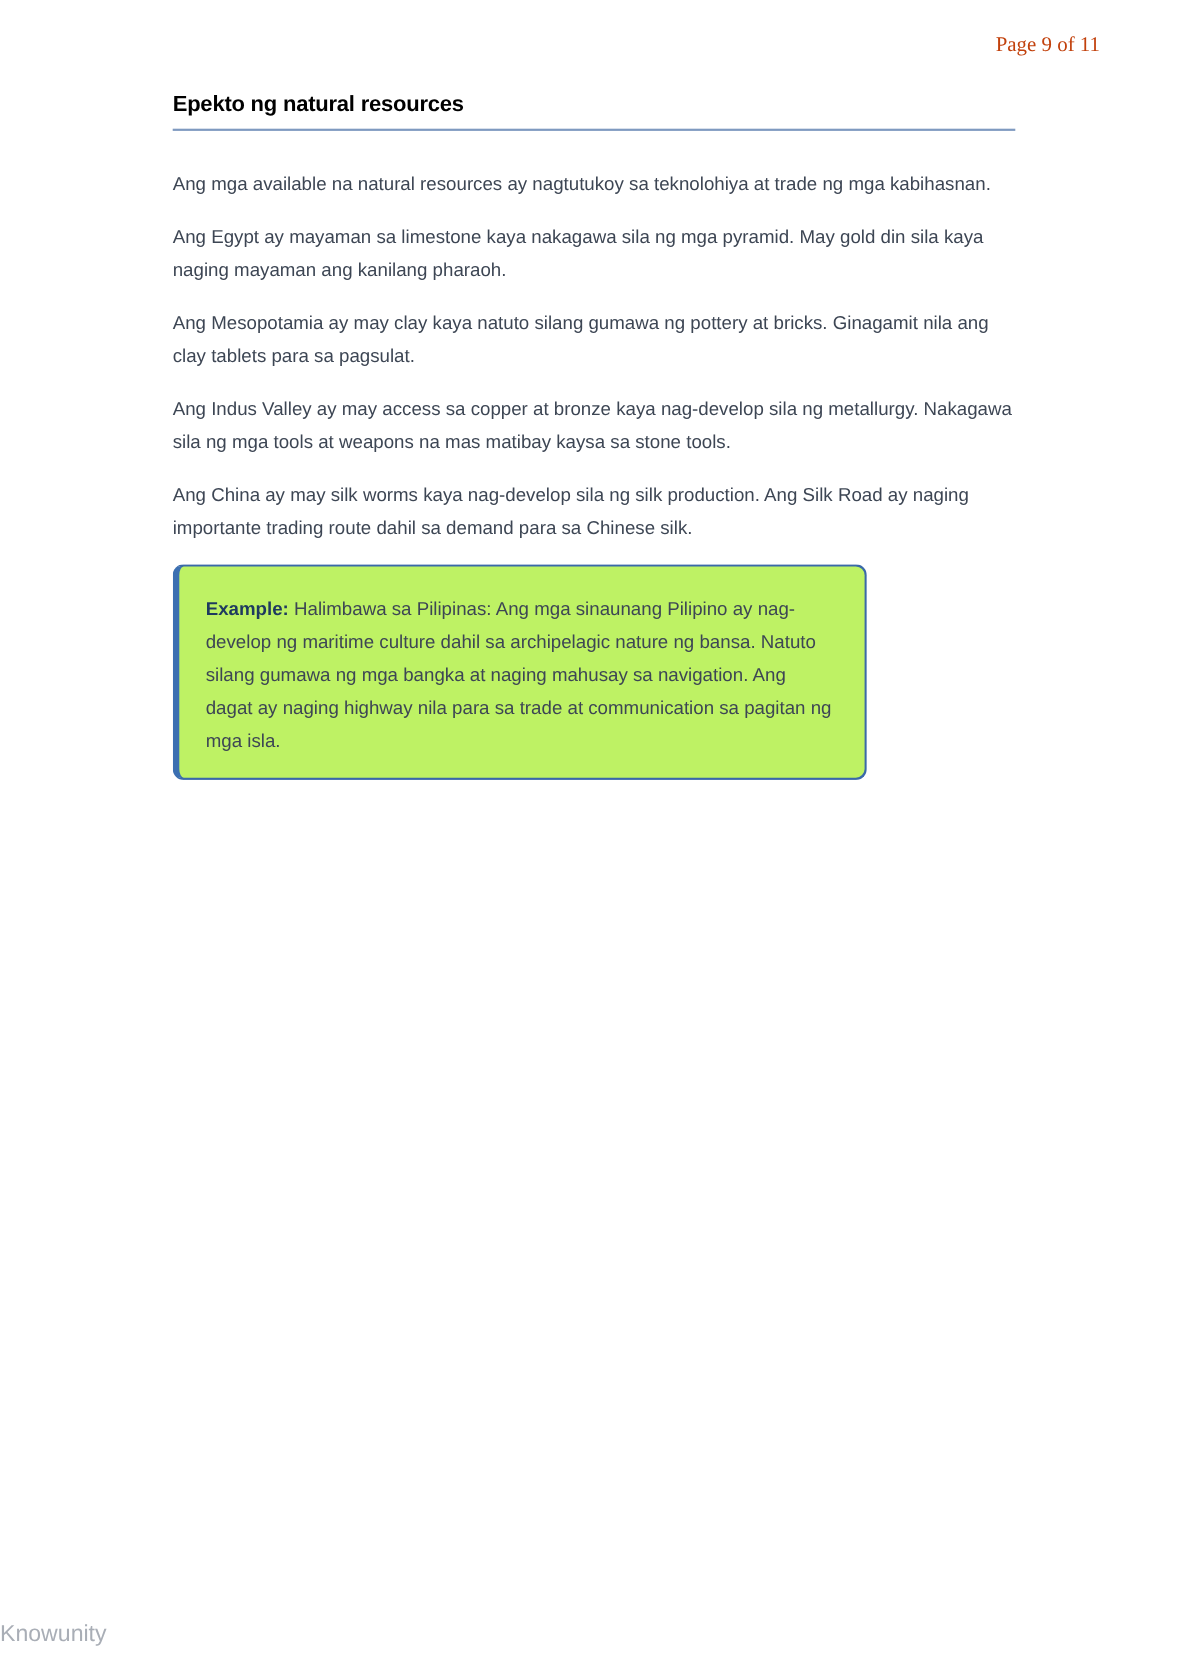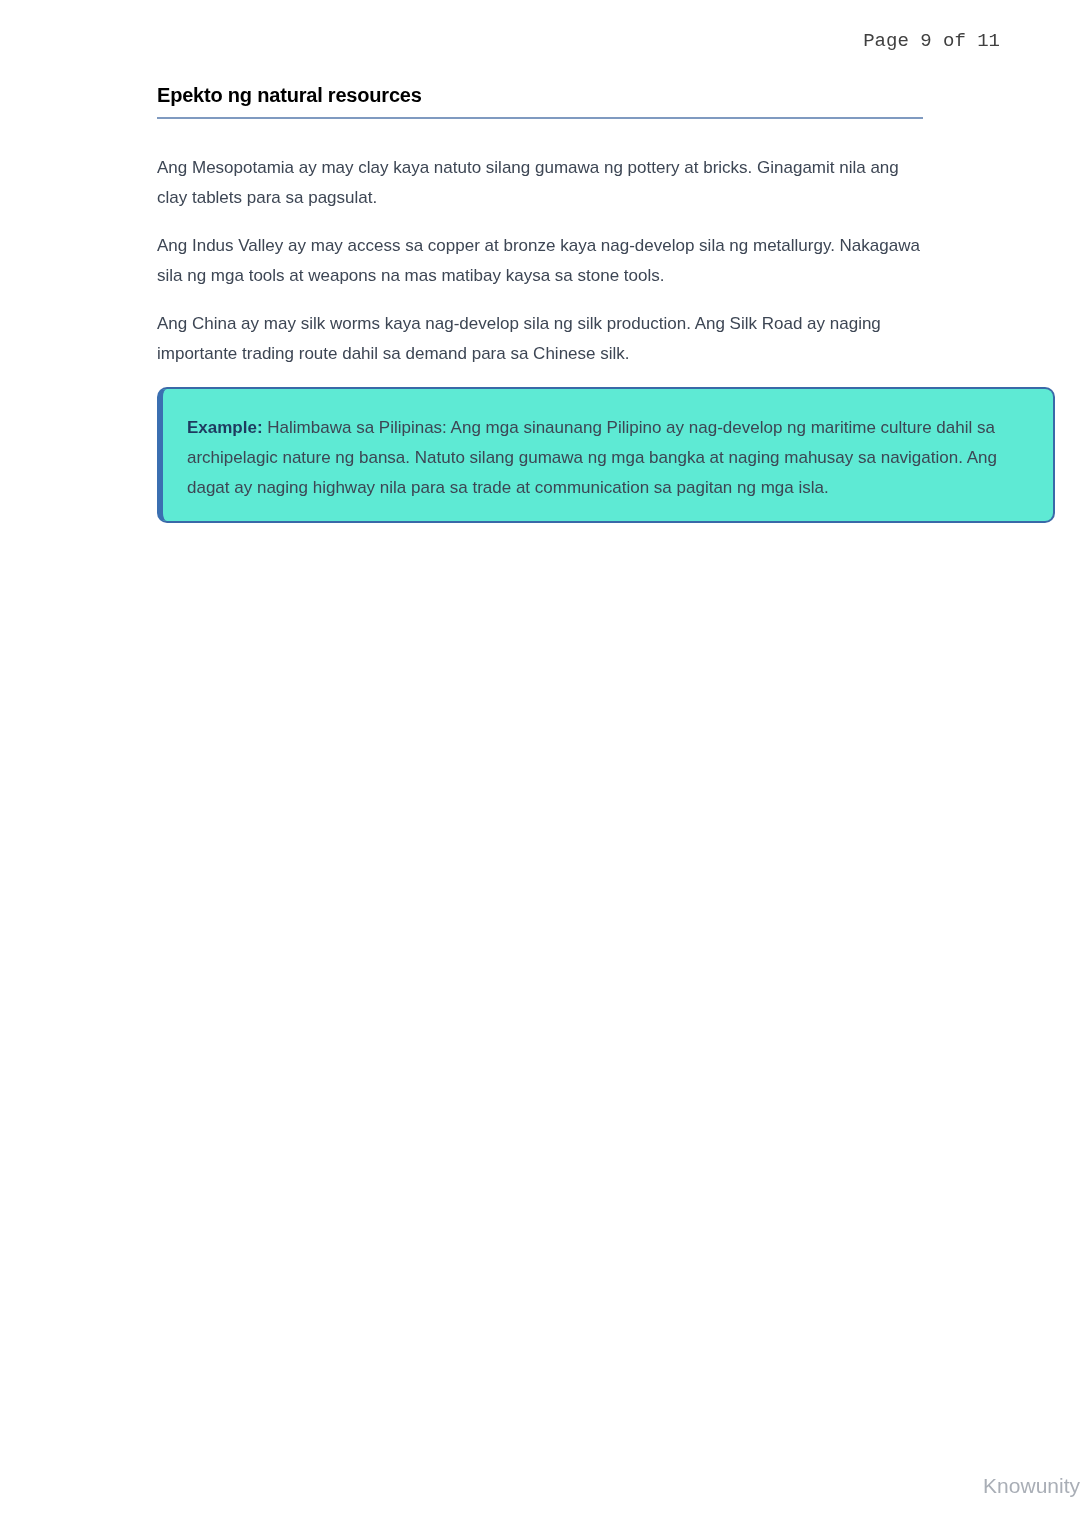--- a/index.html
+++ b/index.html
@@ -12,23 +12,23 @@
     width: 1080px;
     height: 1527px;
     background: #ffffff;
     overflow: hidden;
     font-family: "Liberation Sans", sans-serif;
   }
   .page-number {
     position: absolute;
     top: 30px;
     right: 80px;
-    font-family: Liberation Mono, monospace;
+    font-family: Liberation Serif, serif;
     font-size: 19px;
-    color: #404040;
+    color: #c2410c;
   }
   .content {
     position: absolute;
     top: 84px;
     left: 157px;
     width: 766px;
   }
   .doc-heading {
     margin: 0;
     font-size: 20px;
@@ -48,57 +48,59 @@
     line-height: 30px;
     color: #3d4654;
   }
   .example-callout {
     margin-top: 12px;
     border: 2px solid #3a69a8;
     border-left: 6px solid #3b6fb1;
     border-radius: 10px;
     padding: 24px 30px 18px 24px;
     box-sizing: border-box;
-    width: 898px;
-    background: #5eead4;
+    width: 631px;
+    background: #bef264;
   }
   .example-text {
     margin: 0;
     font-size: 17px;
     line-height: 30px;
     color: #3d4654;
   }
   .example-label {
     font-weight: bold;
     color: #1e3a5f;
   }
   .footer-brand {
     position: absolute;
     top: 1474px;
     left: 0;
     width: 100%;
-    text-align: right;
+    text-align: left;
     font-size: 21px;
     color: #a9aeb6;
   }
 </style>
 </head>
 <body>
 
 <div class="page">
 
   <div class="page-number">Page 9 of 11</div>
 
   <div class="content">
 
     <h1 class="doc-heading">Epekto ng natural resources</h1>
 
     <hr class="heading-rule">
 
+    <p class="body-paragraph">Ang mga available na natural resources ay nagtutukoy sa teknolohiya at trade ng mga kabihasnan.</p>
 
+    <p class="body-paragraph">Ang Egypt ay mayaman sa limestone kaya nakagawa sila ng mga pyramid. May gold din sila kaya naging mayaman ang kanilang pharaoh.</p>
 
     <p class="body-paragraph">Ang Mesopotamia ay may clay kaya natuto silang gumawa ng pottery at bricks. Ginagamit nila ang clay tablets para sa pagsulat.</p>
 
     <p class="body-paragraph">Ang Indus Valley ay may access sa copper at bronze kaya nag-develop sila ng metallurgy. Nakagawa sila ng mga tools at weapons na mas matibay kaysa sa stone tools.</p>
 
     <p class="body-paragraph">Ang China ay may silk worms kaya nag-develop sila ng silk production. Ang Silk Road ay naging importante trading route dahil sa demand para sa Chinese silk.</p>
 
     <div class="example-callout">
       <p class="example-text"><span class="example-label">Example:</span><span> Halimbawa sa Pilipinas: Ang mga sinaunang Pilipino ay nag-develop ng maritime culture dahil sa archipelagic nature ng bansa. Natuto silang gumawa ng mga bangka at naging mahusay sa navigation. Ang dagat ay naging highway nila para sa trade at communication sa pagitan ng mga isla.</span></p>
     </div>

